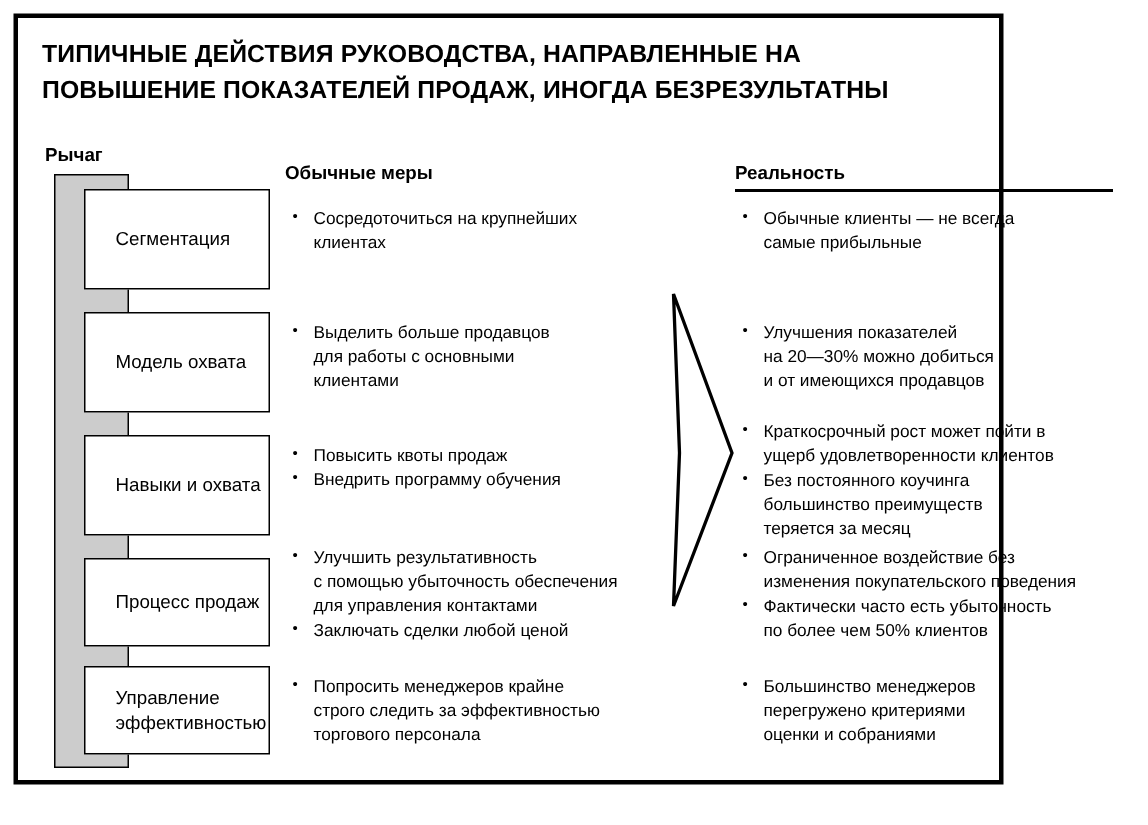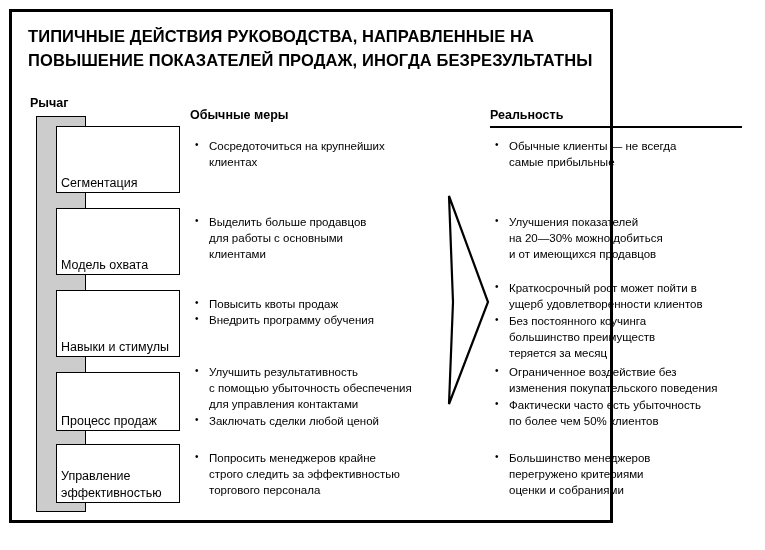--- a/index.html
+++ b/index.html
@@ -12,21 +12,21 @@
     height: 550px;
     font-family: "Liberation Sans", sans-serif;
     color: #000000;
     overflow: hidden;
   }
 
   .slide {
     position: absolute;
     left: 9px;
     top: 9px;
-    width: 604px;
+    width: 660px;
     height: 514px;
     border: 3px solid #000000;
     box-sizing: border-box;
     background: #ffffff;
   }
 
   
   .title-block {
     position: absolute;
     left: 16px;
@@ -72,22 +72,22 @@
     box-sizing: border-box;
   }
   .lever-box {
     position: absolute;
     left: 44px;
     width: 124px;
     border: 1px solid #000000;
     background: #ffffff;
     box-sizing: border-box;
     display: flex;
-    align-items: flex-end;
-    padding-left: 4px;
+    align-items: center;
+    padding-left: 20px;
   }
   .lever-label {
     font-size: 12.5px;
     line-height: 17px;
   }
   .bullet {
     position: relative;
     padding-left: 15px;
     font-size: 11.5px;
     line-height: 16px;
@@ -137,21 +137,21 @@
     </div>
   </div>
   <div class="lever-box" id="lb1">
     <div class="lever-label">
       <span class="ln">Модель охвата</span>
     </div>
   </div>
   <div class="lever-box" id="lb2">
     <div class="lever-label">
       <span class="ln">Навыки и</span>
-      <span class="ln">стимулы</span>
+      <span class="ln">охвата</span>
     </div>
   </div>
   <div class="lever-box" id="lb3">
     <div class="lever-label">
       <span class="ln">Процесс продаж</span>
     </div>
   </div>
   <div class="lever-box" id="lb4">
     <div class="lever-label">
       <span class="ln">Управление</span>

